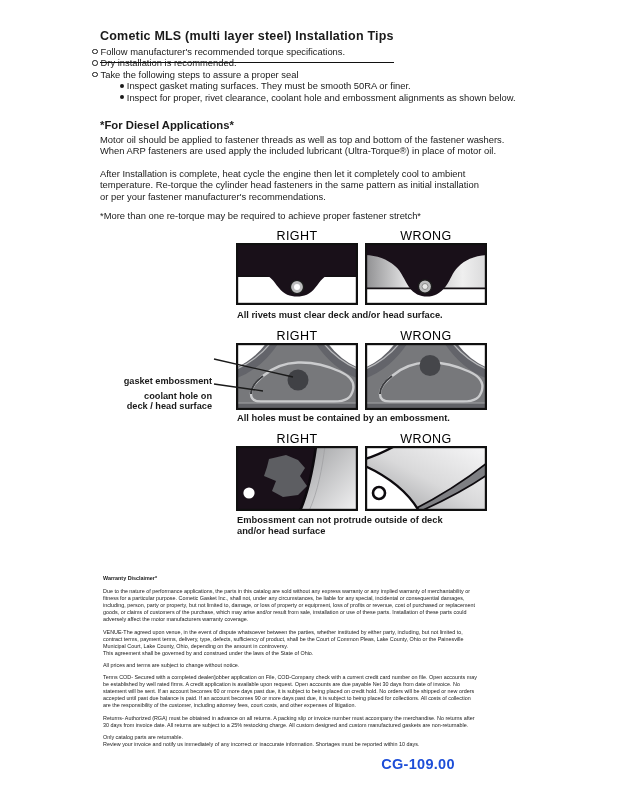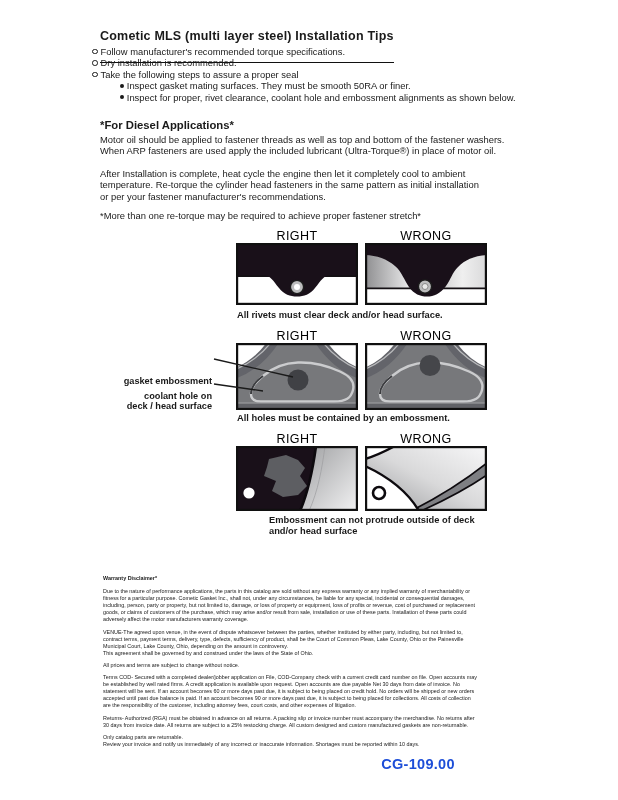--- a/index.html
+++ b/index.html
@@ -182,21 +182,21 @@
     <rect width="122" height="65" fill="url(#g3w)"></rect>
     <path d="M46,65 C74,51 98,36 122,17 L122,29 C100,44 76,56 56,65 Z" fill="#7e7f83" stroke="#0d0a0e" stroke-width="1.6"></path>
     <path d="M0,20 C26,32 44,48 54,65 H0 Z" fill="#ffffff"></path>
     <path d="M0,20 C26,32 44,48 54,65" stroke="#0d0a0e" stroke-width="2.4" fill="none"></path>
     <path d="M0,0 H30 C17,7 7,11 0,13 Z" fill="#ffffff"></path>
     <path d="M30,0 C17,7 7,11 0,13" stroke="#0d0a0e" stroke-width="2.4" fill="none"></path>
     <circle cx="14" cy="47" r="6" fill="#ffffff" stroke="#0d0a0e" stroke-width="2.6"></circle>
     <rect x="1.1" y="1.1" width="119.8" height="62.8" fill="none" stroke="#101010" stroke-width="2.2"></rect>
   </svg>
 
-  <div class="abs caption pre" style="left:237px; top:515px; width:260px;margin-left:32px;">Embossment can not protrude outside of deck
+  <div class="abs caption pre" style="left:237px; top:515px; width:260px;">Embossment can not protrude outside of deck
 and/or head surface</div>
 
   <div class="abs disc" style="left:103px; top:575px;">
     <p class="dh">Warranty Disclaimer*</p>
     <p class="pre">Due to the nature of performance applications, the parts in this catalog are sold without any express warranty or any implied warranty of merchantability or
 fitness for a particular purpose.  Cometic Gasket Inc., shall not, under any circumstances, be liable for any special, incidental or consequential damages,
 including, person, party or property, but not limited to, damage, or loss of property or equipment, loss of profits or revenue, cost of purchased or replacement
 goods, or claims of customers of the purchase, which may arise and/or result from sale, installation or use of these parts.  Installation of these parts could
 adversely affect the motor manufacturers warranty coverage.</p>
     <p class="pre">VENUE-The agreed upon venue, in the event of dispute whatsoever between the parties, whether instituted by either party, including, but not limited to,

